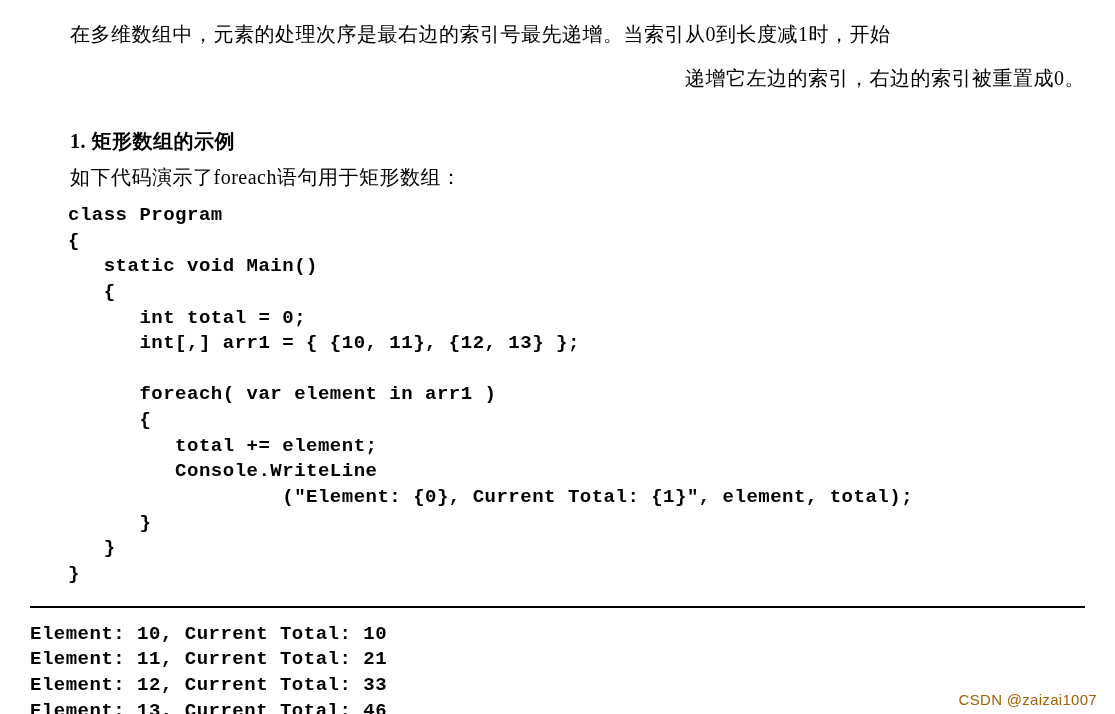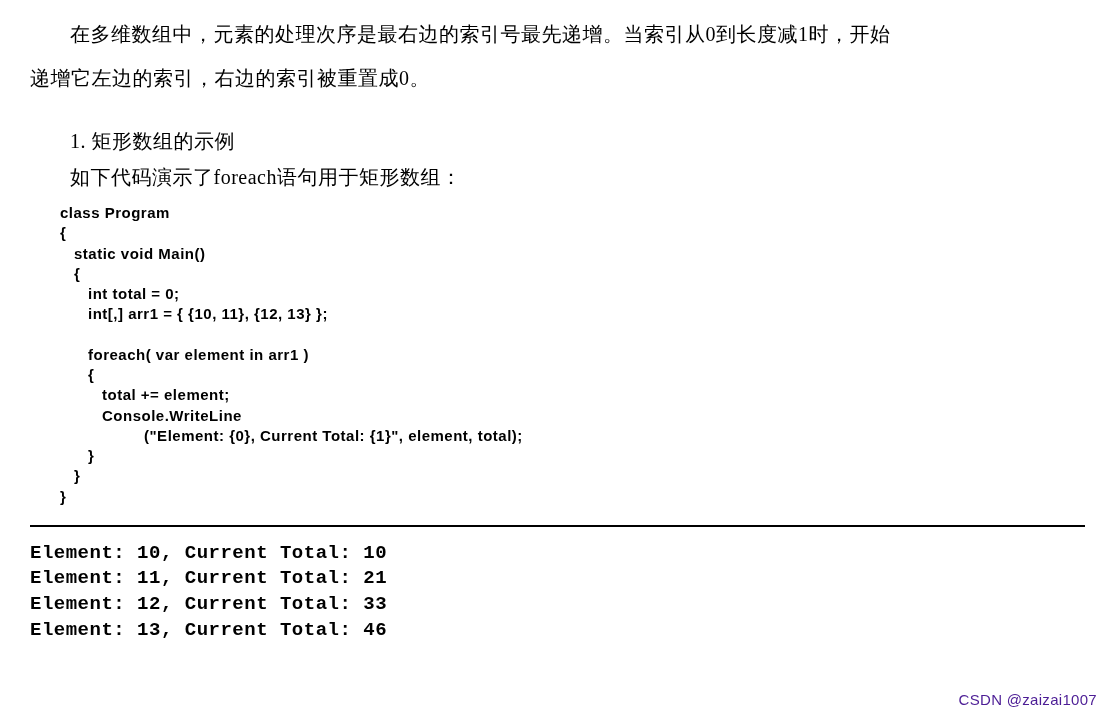--- a/index.html
+++ b/index.html
@@ -22,36 +22,37 @@
       line-height: 1.6;
     }
     .para-1 {
       text-indent: 2em;
       margin-bottom: 12px;
       letter-spacing: 0.5px;
     }
     .para-1-cont {
       margin-bottom: 6px;
       letter-spacing: 0.5px;
+      text-align: right;
     }
     .heading {
       text-indent: 2em;
-      font-weight: normal;
+      font-weight: bold;
       margin-bottom: 4px;
       letter-spacing: 0.5px;
       margin-top: 31px;
     }
     .para-2 {
       text-indent: 2em;
       margin-bottom: 10px;
       letter-spacing: 0.5px;
     }
     .code-block {
-      font-family: Liberation Sans, sans-serif;
-      font-size: 15px;
+      font-family: Liberation Mono, monospace;
+      font-size: 19px;
       line-height: 1.35;
       white-space: pre;
       margin-left: 2em;
       font-weight: bold;
       letter-spacing: 0.5px;
       margin-bottom: 0;
     }
     .para-3 {
       text-indent: 2em;
       margin-top: 6px;
@@ -70,21 +71,21 @@
       white-space: pre;
       font-weight: bold;
       letter-spacing: 0.5px;
     }
     .watermark {
       position: absolute;
       bottom: 6px;
       right: 18px;
       font-family: Arial, sans-serif;
       font-size: 15px;
-      color: #4c1d95;
+      color: #a16207;
       letter-spacing: 0.3px;
     }
   </style>
 </head>
 <body>
 
 <div class="content">
   <p class="para-1">在多维数组中，元素的处理次序是最右边的索引号最先递增。当索引从0到长度减1时，开始</p>
   <p class="para-1-cont">递增它左边的索引，右边的索引被重置成0。</p>
   <p class="heading">1. 矩形数组的示例</p>

